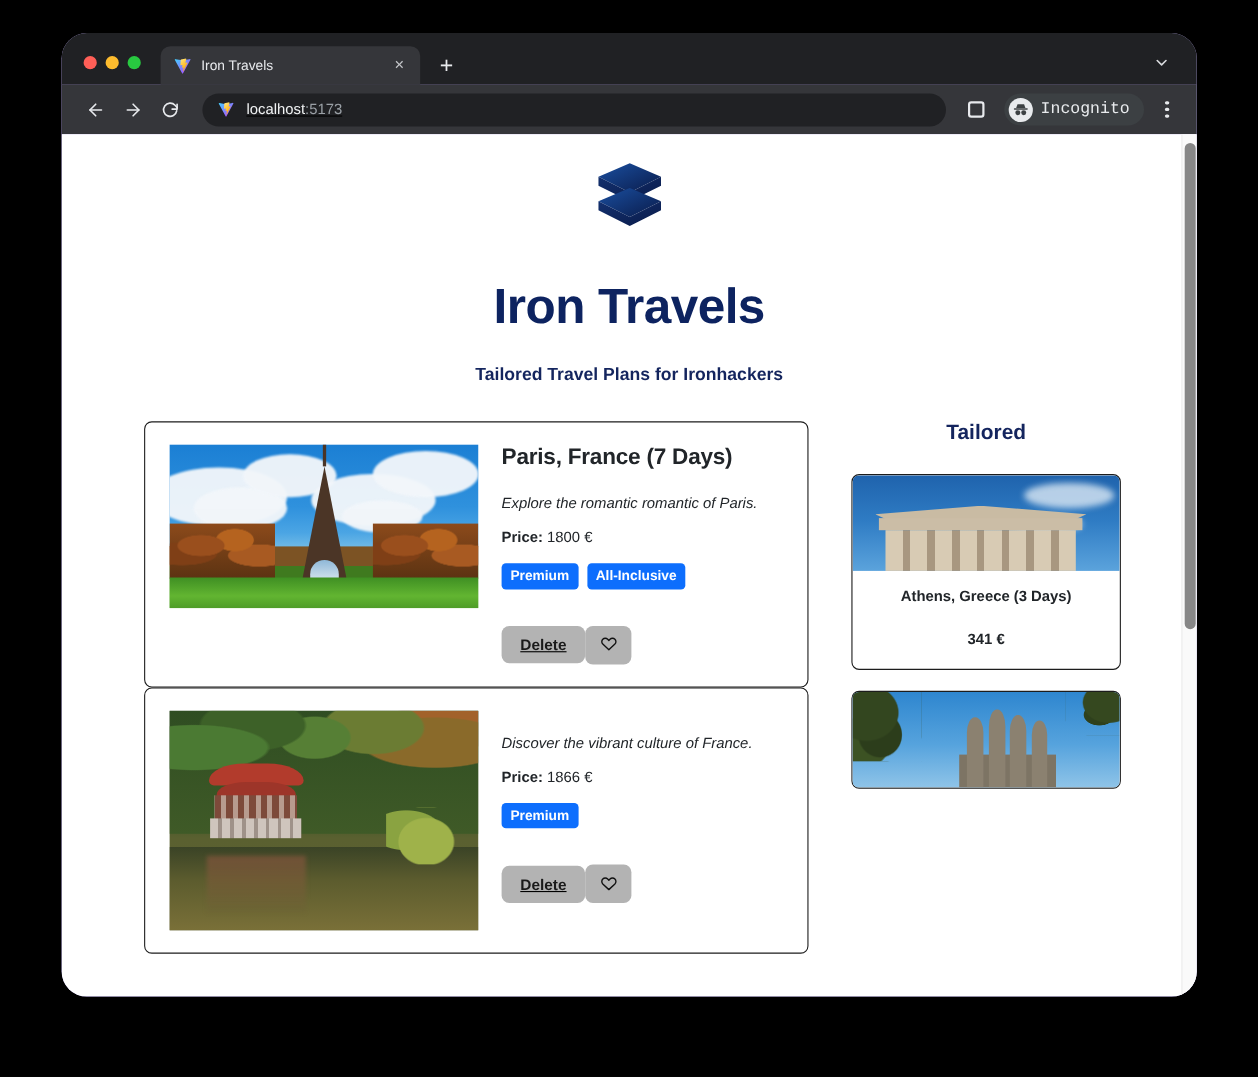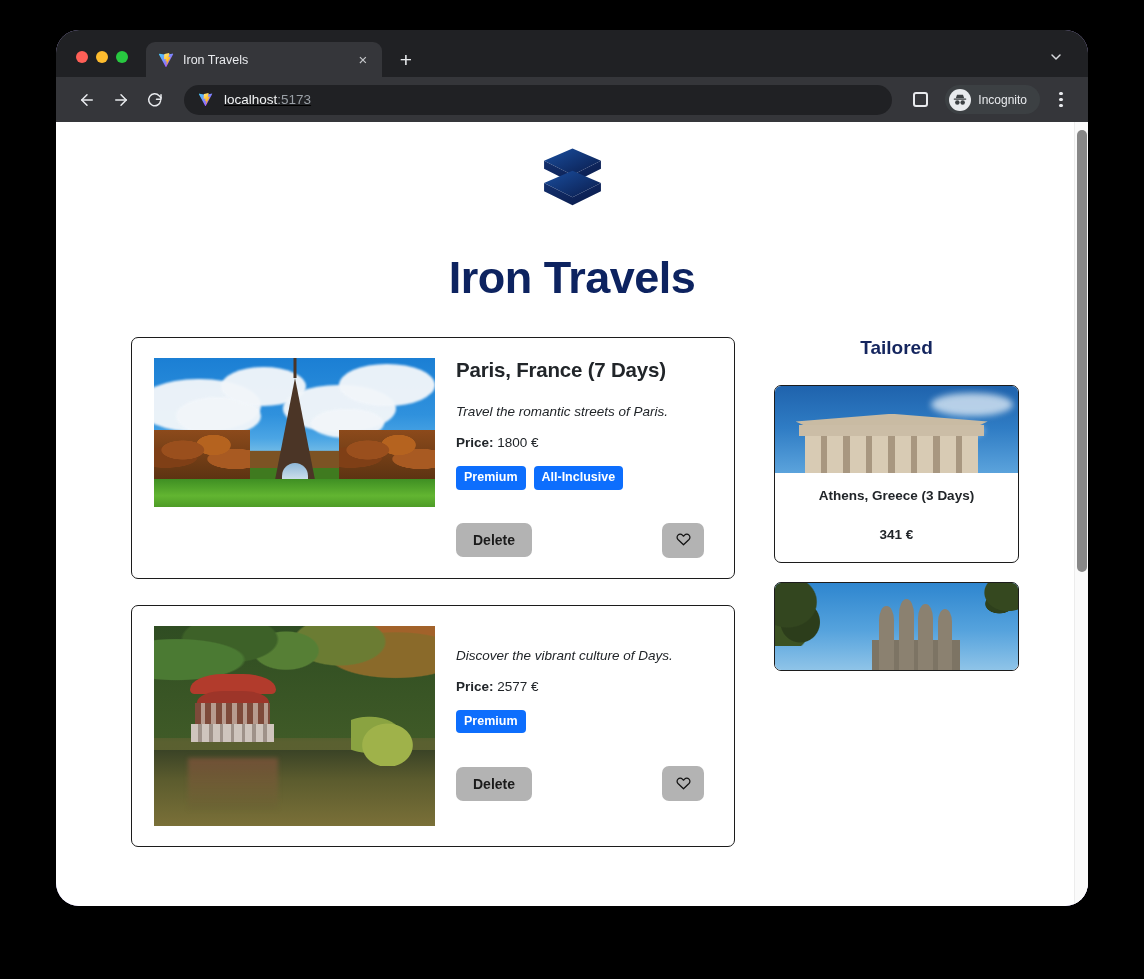--- a/index.html
+++ b/index.html
@@ -136,21 +136,21 @@
     gap: 7px;
     padding: 0 13px 0 4px;
     margin-left: 7px;
   }
   .incog-avatar {
     width: 22px; height: 22px;
     border-radius: 50%;
     background: #e8eaed;
     display: flex; align-items: center; justify-content: center;
   }
-  .incognito-label { color: #e8eaed; font-size: 12px; }
+  .incognito-label { color: #e8eaed; font-size: 15px; font-family: Liberation Mono, monospace; }
   .kebab {
     width: 26px; height: 28px;
     display: flex; flex-direction: column; align-items: center; justify-content: center;
     gap: 3px;
     margin-left: 4px;
   }
   .kebab i { width: 3.2px; height: 3.2px; border-radius: 50%; background: #e8eaed; display:block; }
 
   
   .viewport {
@@ -196,21 +196,20 @@
   .fav-col { width: 245px; flex: 0 0 245px; }
 
   
   .trip-card {
     border: 1px solid #1c1c1c;
     border-radius: 7px;
     background: #fff;
     padding: 20px 22px;
     display: flex;
     gap: 21px;
-    margin-bottom: 26px;
   }
   .trip-thumb {
     width: 281px; height: 149px;
     flex: 0 0 281px;
     overflow: hidden;
     position: relative;
   }
   .trip-card.tall .trip-thumb { height: 200px; }
   .trip-body { flex: 1 1 auto; min-width: 0; position: relative; }
   .trip-title {
@@ -238,22 +237,22 @@
     font-size: 12.5px;
     font-weight: bold;
     padding: 5px 8px 6px;
     border-radius: 4px;
     line-height: 1;
   }
   .trip-actions {
     margin-top: 33px;
     display: flex;
     align-items: center;
-    justify-content: space-between;
     width: 248px;
+    text-decoration: underline;
   }
   .btn-delete {
     background: #b3b3b3;
     color: #1b1b1b;
     border: none;
     font-size: 14px;
     font-weight: bold;
     padding: 9px 17px;
     border-radius: 7px;
     font-family: inherit;
@@ -528,20 +527,21 @@
           </defs>
           <path d="M32 2 L60 14 L32 28 L4 14 Z" fill="url(#lg1)"></path>
           <path d="M4 14 L4 22 L32 36 L60 22 L60 14 L32 28 Z" fill="url(#lg2)"></path>
           <path d="M32 24 L60 36 L32 50 L4 36 Z" fill="url(#lg1)"></path>
           <path d="M4 36 L4 44 L32 58 L60 44 L60 36 L32 50 Z" fill="url(#lg2)"></path>
           <path d="M32 20 L54 30 L32 40 L10 30 Z" fill="#ffffff" opacity="0"></path>
         </svg>
       </div>
 
       <div class="site-title">Iron Travels</div>
+      <div class="site-subtitle">Tailored Travel Plans for Ironhackers</div>
 
       <div class="layout">
 
         <div class="trips-col">
 
           <div class="trip-card">
             <div class="trip-thumb">
               <div class="img-paris">
                 <div class="cloud" style="left:-6%;top:14%;width:44%;height:36%"></div>
                 <div class="cloud" style="left:8%;top:26%;width:30%;height:26%"></div>
@@ -553,21 +553,21 @@
                 <div class="tree-row-r"></div>
                 <div class="tower">
                     <span class="tower-spire"></span>
                   </div>
                 <div class="tower-arch"></div>
                 <div class="lawn"></div>
               </div>
             </div>
             <div class="trip-body">
               <div class="trip-title">Paris, France (7 Days)</div>
-              <div class="trip-desc">Travel the romantic streets of Paris.</div>
+              <div class="trip-desc">Explore the romantic romantic of Paris.</div>
               <div class="trip-price"><b>Price:</b> <span>1800 €</span></div>
               <div class="badges">
                 <span class="badge">Premium</span>
                 <span class="badge">All-Inclusive</span>
               </div>
               <div class="trip-actions">
                 <button class="btn-delete">Delete</button>
                 <button class="btn-fav">
                   <span>
                     <svg width="15" height="15" viewBox="0 0 24 24" fill="none" stroke="#111" stroke-width="2" stroke-linejoin="round">
@@ -588,22 +588,22 @@
                   <div class="tk-roof1"></div>
                   <div class="tk-roof2"></div>
                   <div class="tk-body"></div>
                   <div class="tk-base"></div>
                 </div>
                 <div class="tk-refl"></div>
                 <div class="tk-bush"></div>
               </div>
             </div>
             <div class="trip-body">
-              <div class="trip-desc">Discover the vibrant culture of Days.</div>
-              <div class="trip-price"><b>Price:</b> <span>2577 €</span></div>
+              <div class="trip-desc">Discover the vibrant culture of France.</div>
+              <div class="trip-price"><b>Price:</b> <span>1866 €</span></div>
               <div class="badges">
                 <span class="badge">Premium</span>
               </div>
               <div class="trip-actions">
                 <button class="btn-delete">Delete</button>
                 <button class="btn-fav">
                   <span>
                     <svg width="15" height="15" viewBox="0 0 24 24" fill="none" stroke="#111" stroke-width="2" stroke-linejoin="round">
                         <path d="M20.8 6.6a5 5 0 0 0-7.1 0L12 8.3l-1.7-1.7a5 5 0 1 0-7.1 7.1L12 22l8.8-8.3a5 5 0 0 0 0-7.1z"></path>
                       </svg>

